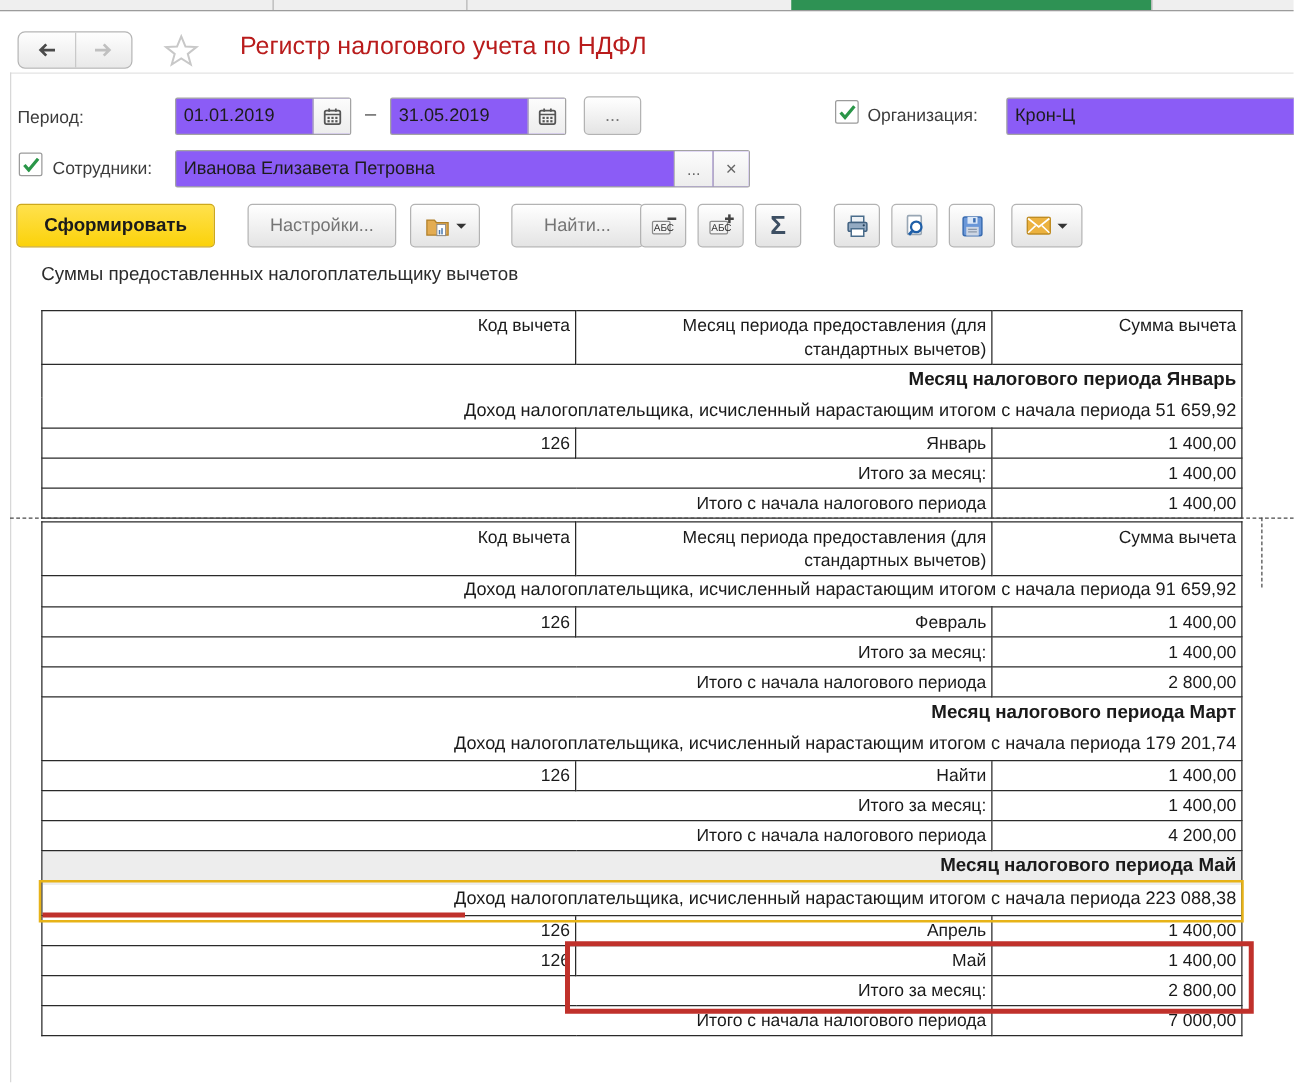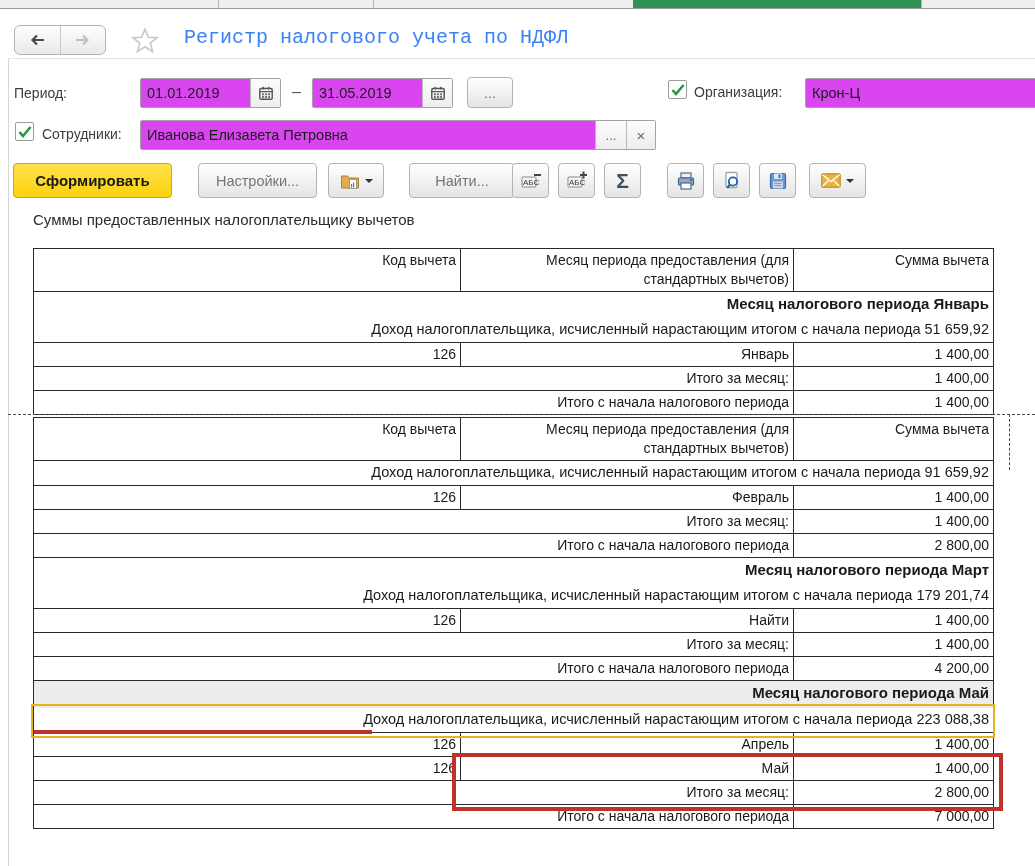--- a/index.html
+++ b/index.html
@@ -11,26 +11,26 @@
   .abs{position:absolute;}
   
   .tabstrip{left:0;top:0;width:1035px;height:8px;background:#efefef;border-bottom:1px solid #9c9c9c;}
   .tabsep{top:0;width:1px;height:8px;background:#b5b5b5;}
   .tab-active{left:633px;top:0;width:288px;height:8px;background:var(--tab-green);}
   
   .navgroup{left:14px;top:25px;width:90px;height:28px;border:1px solid #b5b5b5;border-radius:6px;
     background:linear-gradient(#fefefe,#e9e9e9);display:flex;}
   .navhalf{width:50%;display:flex;align-items:center;justify-content:center;cursor:pointer;}
   .navhalf + .navhalf{border-left:1px solid #c9c9c9;}
-  .pagetitle{left:184px;top:26px;font-size:20px;color:#3b82f6;white-space:nowrap;font-family:Liberation Mono, monospace;}
+  .pagetitle{left:192px;top:26px;font-size:20px;color:#b91c1c;white-space:nowrap;}
   .titlesep{left:8px;top:58px;width:1027px;height:1px;background:#e4e4e4;}
   .leftborder{left:8px;top:58px;width:1px;height:808px;background:#d8d8d8;}
   
   .lbl{font-size:14px;color:#3c3c3c;white-space:nowrap;text-align:right;}
-  .fieldgrp{border:1px solid #a3a3a3;border-radius:2px;background:#d946ef;display:flex;align-items:stretch;box-sizing:border-box;}
+  .fieldgrp{border:1px solid #a3a3a3;border-radius:2px;background:#8b5cf6;display:flex;align-items:stretch;box-sizing:border-box;}
   .fieldgrp input{border:none;outline:none;flex:1 1 auto;min-width:0;font:14.5px "Liberation Sans","DejaVu Sans",sans-serif;
     color:#1c1c1c;padding:0 0 0 6px;background:transparent;}
   .fieldbtn{flex:0 0 auto;display:flex;align-items:center;justify-content:center;border-left:1px solid #b9b9b9;
     background:linear-gradient(#fcfcfc,#ededed);cursor:pointer;color:#666;font-size:13px;}
   .dash{font-size:16px;color:#555;}
   .checkbox{width:17px;height:17px;border:1px solid #9b9b9b;border-radius:2px;background:#fff;display:flex;
     align-items:center;justify-content:center;cursor:pointer;}
   
   .btn{height:35px;box-sizing:border-box;border:1px solid #b3b3b3;border-radius:4px;
     background:linear-gradient(#ffffff,#e4e4e4);display:flex;align-items:center;justify-content:center;
@@ -136,21 +136,21 @@
 <div class="abs fieldgrp" style="left:805px;top:78px;width:236px;height:30px">
   <input readonly="" value="Крон-Ц" style="">
 </div>
 
 <div class="abs checkbox" style="left:15px;top:122px">
   <svg width="14" height="12" viewBox="0 0 14 12">
     <path d="M1.5 6 L5 10 L12.5 1" stroke="#2A9648" stroke-width="2.6" fill="none"></path>
   </svg>
 </div>
 <div class="abs lbl" style="left:42px;top:126px">Сотрудники:</div>
-<div class="abs fieldgrp" style="left:140px;top:120px;width:516px;height:30px">
+<div class="abs fieldgrp" style="left:140px;top:120px;width:460px;height:30px">
   <input readonly="" value="Иванова Елизавета Петровна" style="">
   <div class="fieldbtn" style="width:30px">...</div>
   <div class="fieldbtn" style="width:28px;font-size:15px">×</div>
 </div>
 
 <div class="abs btn btn-yellow" style="left:13px;top:163px;width:159px">Сформировать</div>
 
 <div class="abs btn" style="left:198px;top:163px;width:119px">Настройки...</div>
 
 <div class="abs btn" style="left:328px;top:163px;width:56px">

